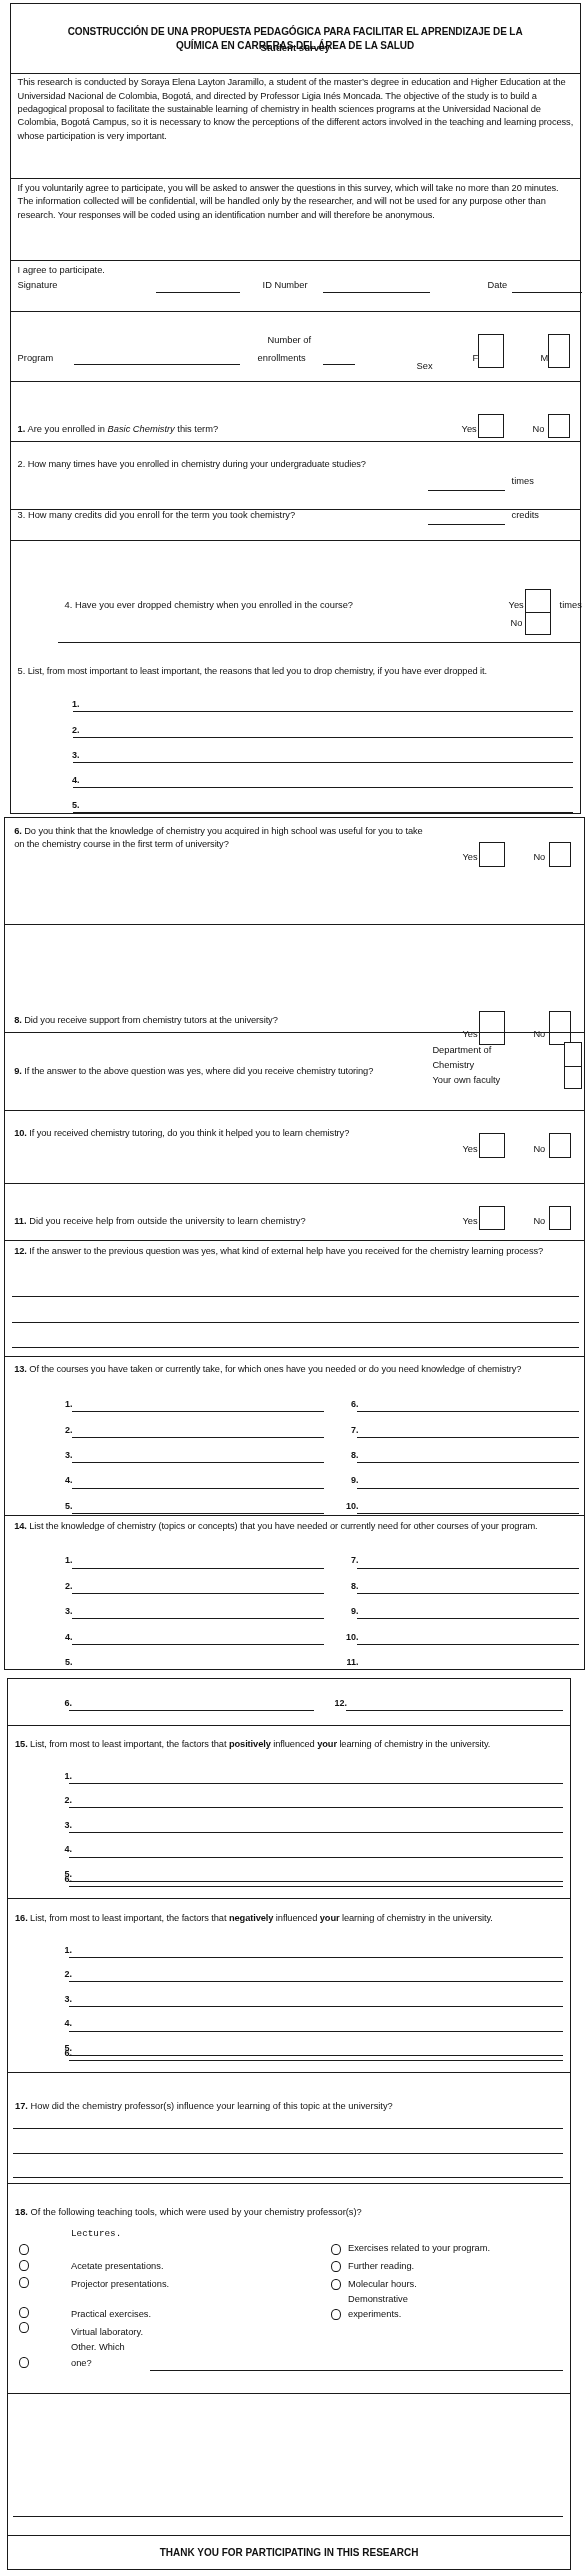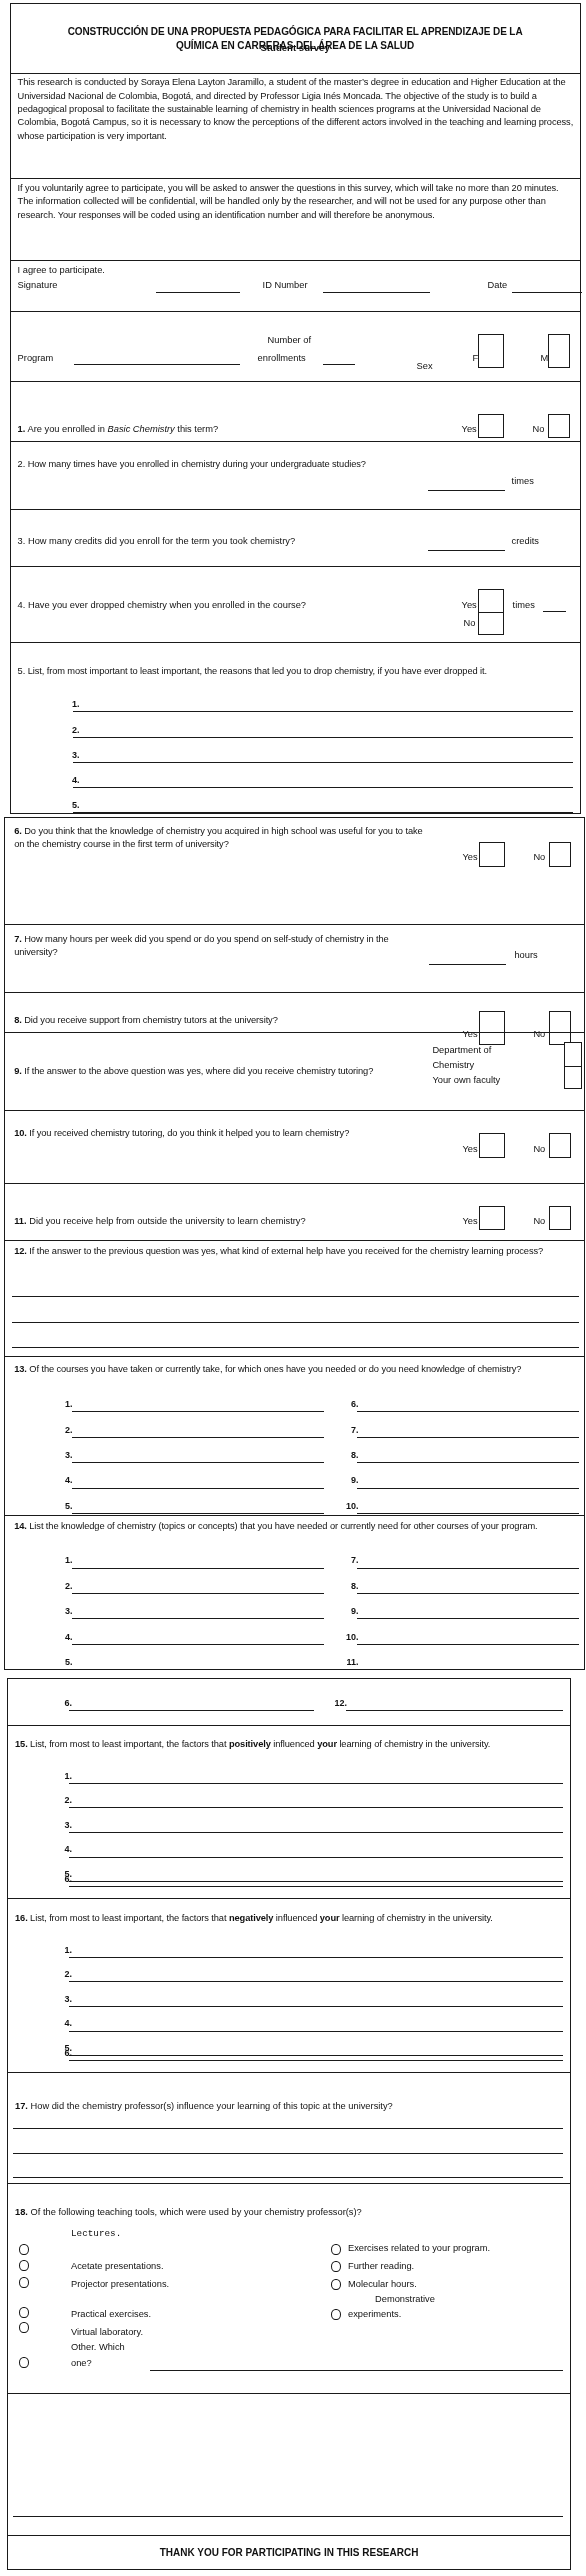--- a/index.html
+++ b/index.html
@@ -121,29 +121,29 @@
   </div>
 
   <div class="cell" style="top:439px; height:67px;">
     <p class="para abs" style="left:7px; width:412px; top:15px;">
       <span>2.</span><span> How many times have you enrolled in chemistry during your undergraduate studies?</span>
     </p>
     <div class="line" style="left:417px; width:77px; top:47px;"></div>
     <span class="lbl" style="left:501px; top:32px;">times</span>
   </div>
 
-  <div class="cell" style="top:505px; height:58px;">
+  <div class="cell" style="top:479px; height:58px;">
     <span class="lbl" style="left:7px; top:26px;">
       <span>3.</span><span> How many credits did you enroll for the term you took chemistry?</span>
     </span>
     <div class="line" style="left:417px; width:77px; top:41px;"></div>
     <span class="lbl" style="left:501px; top:26px;">credits</span>
   </div>
 
-  <div class="cell" style="top:563px; height:76px;">
+  <div class="cell" style="top:563px; height:76px;margin-left:47px;">
     <span class="lbl" style="left:7px; top:32px;">
       <span>4.</span><span> Have you ever dropped chemistry when you enrolled in the course?</span>
     </span>
     <span class="lbl" style="left:451px; top:32px;">Yes</span>
     <div class="box" style="left:467px; top:22px; width:26px; height:24px;"></div>
     <span class="lbl" style="left:502px; top:32px;">times</span>
     <div class="line" style="left:532px; width:23px; top:44px;"></div>
     <span class="lbl" style="left:453px; top:50px;">No</span>
     <div class="box" style="left:467px; top:45px; width:26px; height:23px;"></div>
   </div>
@@ -170,27 +170,20 @@
   <div class="cell" style="top:0; height:107px;">
     <p class="para abs" style="left:8.8px; width:412px; top:7px;">
       <b>6.</b><span> Do you think that the knowledge of chemistry you acquired in high school was useful for you to take on the chemistry course in the first term of university?</span>
     </p>
     <span class="lbl" style="left:457px; top:33px;">Yes</span>
     <div class="box" style="left:474px; top:24px; width:26px; height:24.5px;"></div>
     <span class="lbl" style="left:528px; top:33px;">No</span>
     <div class="box" style="left:544px; top:24px; width:22px; height:24.5px;"></div>
   </div>
 
-  <div class="cell" style="top:107px; height:68px;">
-    <p class="para abs" style="left:8.8px; width:412px; top:8px;">
-      <b>7.</b><span> How many hours per week did you spend or do you spend on self-study of chemistry in the university?</span>
-    </p>
-    <div class="line" style="left:424px; width:77px; top:39px;"></div>
-    <span class="lbl" style="left:509px; top:24px;">hours</span>
-  </div>
 
   <div class="cell" style="top:175px; height:39px; border-bottom:none;">
   </div>
   <div class="cell" style="top:175px; height:39px; border-bottom:none;">
     <p class="para abs" style="left:8.8px; width:315px; top:21px;">
       <b>8.</b><span> Did you receive support from chemistry tutors at the university?</span>
     </p>
     <span class="lbl" style="left:457px; top:35px;">Yes</span>
     <div class="box" style="left:474px; top:18.4px; width:26px; height:34px;"></div>
     <span class="lbl" style="left:528px; top:35px;">No</span>
@@ -375,21 +368,21 @@
 
     <div class="radio" style="left:323px; top:60px;"></div>
     <span class="lbl" style="left:340px; top:58px;">Exercises related to your program.</span>
 
     <div class="radio" style="left:323px; top:77px;"></div>
     <span class="lbl" style="left:340px; top:76px;">Further reading.</span>
 
     <div class="radio" style="left:323px; top:95px;"></div>
     <span class="lbl" style="left:340px; top:94px;">Molecular hours.</span>
 
-    <span class="lbl" style="left:340px; top:109px;margin-left:27px;">Demonstrative</span>
+    <span class="lbl" style="left:340px; top:109px;">Demonstrative</span>
     <div class="radio" style="left:323px; top:125px;"></div>
     <span class="lbl" style="left:340px; top:124px;">experiments.</span>
   </div>
 
 
   <div class="cell" style="top:820px; height:37px;">
     <div class="line" style="left:5.3px; right:7px; top:16.6px;"></div>
   </div>
 
   <div class="cell last" style="top:857px; height:33px;">

